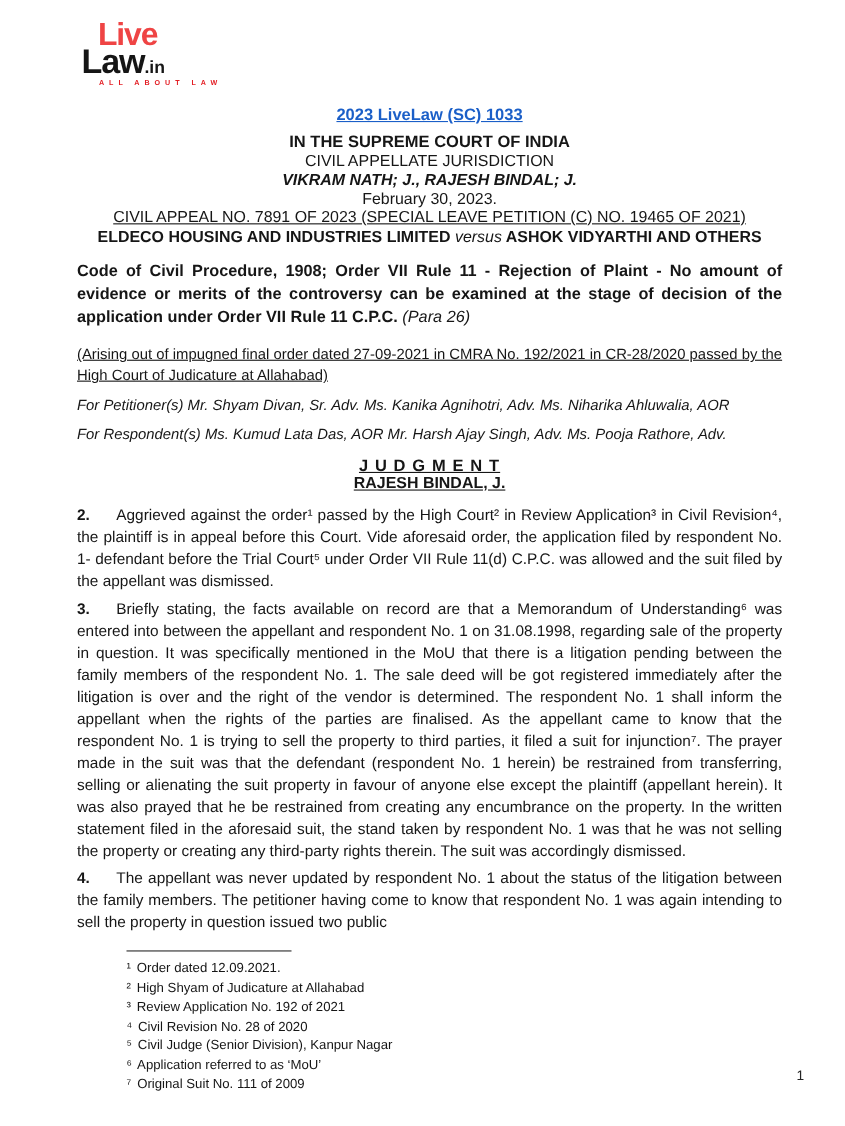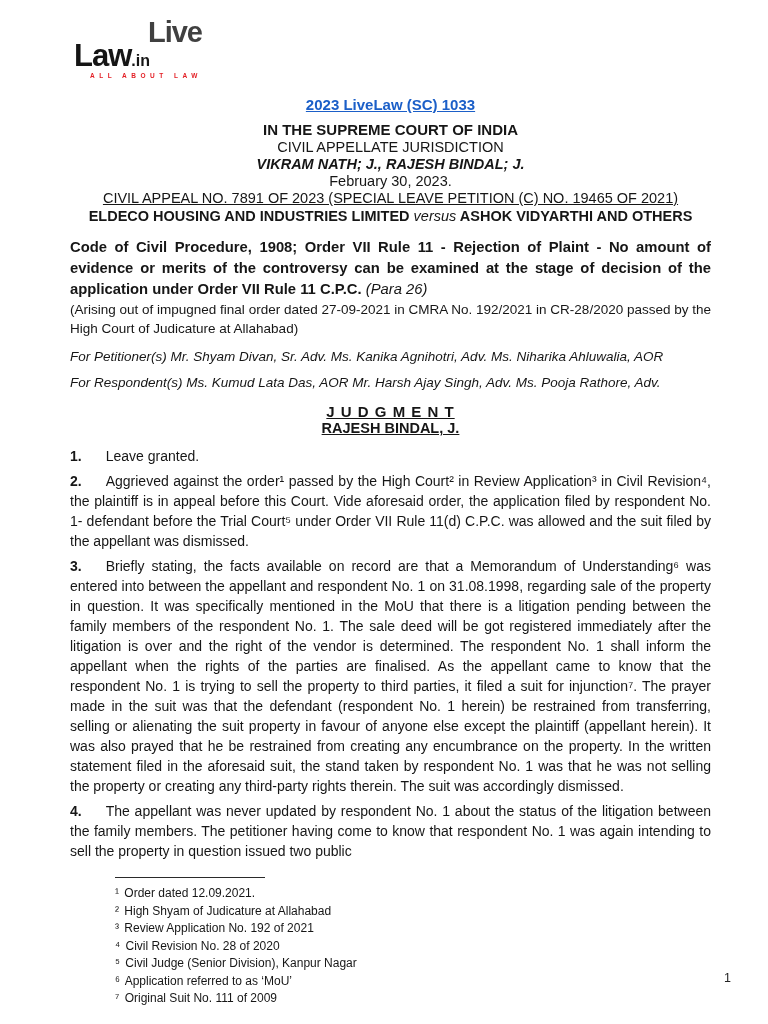--- a/index.html
+++ b/index.html
@@ -5,40 +5,40 @@
   html,body{margin:0;padding:0;}
   body{
     width:768px;height:1024px;background:#ffffff;color:#161616;
     font-family:"Liberation Sans","DejaVu Sans",sans-serif;
     position:relative;overflow:hidden;
   }
   .content{padding:18px 57px 0 70px;}
 
   
   .logo{display:inline-block;line-height:1;margin-left:4px;}
-  .logo-line1{font-size:29px;font-weight:800;color:#404040;margin-left:15px;letter-spacing:-1px;text-align:right;}
+  .logo-line1{font-size:29px;font-weight:800;color:#ef4444;margin-left:15px;letter-spacing:-1px;}
   .logo-line2{font-size:31px;font-weight:800;color:#151515;margin-top:-7px;letter-spacing:-1px;}
   .logo-tld{font-size:16px;letter-spacing:0;}
   .logo-tagline{font-size:6.5px;font-weight:bold;color:#e31e24;letter-spacing:4.5px;margin:2px 0 0 16px;}
 
   
   .center{text-align:center;}
   .citation{margin-top:14px;font-size:15px;font-weight:bold;color:#1b5fc8;text-decoration:underline;cursor:pointer;}
   .court{margin-top:8px;font-size:15px;font-weight:bold;}
   .jurisdiction{margin-top:1px;font-size:14.5px;}
   .bench{margin-top:1px;font-size:14.5px;font-weight:bold;font-style:italic;}
   .dateline{margin-top:1px;font-size:14.5px;}
   .case-number{margin-top:1px;font-size:14.5px;text-decoration:underline;}
   .parties{margin-top:2px;font-size:14.5px;font-weight:bold;}
   .parties .versus{font-weight:normal;font-style:italic;}
 
   
   .headnote{margin:13px 0 0 0;font-size:14.8px;font-weight:bold;line-height:21px;text-align:justify;}
   .headnote .para-ref{font-weight:normal;font-style:italic;}
-  .arising{margin:0 0 0 0;font-size:13.5px;line-height:19px;text-align:justify;}
+  .arising{margin:12px 0 0 0;font-size:13.5px;line-height:19px;text-align:justify;text-decoration:underline;}
   .counsel{margin:11px 0 0 0;font-size:13.5px;font-style:italic;}
 
   .judgment-title{margin-top:13px;font-size:15px;font-weight:bold;text-decoration:underline;letter-spacing:1px;text-align:center;}
   .author{margin-bottom:10px;font-size:14.5px;font-weight:bold;text-decoration:underline;text-align:center;}
 
   
   .body-para{margin:5px 0 0 0;font-size:14px;line-height:20px;text-align:justify;}
   .para-num{font-weight:bold;margin-right:24px;}
 
   
@@ -82,23 +82,20 @@
   
   <p class="arising">(Arising out of impugned final order dated 27-09-2021 in CMRA No. 192/2021 in CR-28/2020 passed by the High Court of Judicature at Allahabad)</p>
   <p class="counsel">For Petitioner(s) Mr. Shyam Divan, Sr. Adv. Ms. Kanika Agnihotri, Adv. Ms. Niharika Ahluwalia, AOR</p>
   <p class="counsel">For Respondent(s) Ms. Kumud Lata Das, AOR Mr. Harsh Ajay Singh, Adv. Ms. Pooja Rathore, Adv.</p>
 
   
   <div class="judgment-title">J U D G M E N T</div>
   <div class="author">RAJESH BINDAL, J.</div>
 
   <p class="body-para">
-    <span class="para-num">1.</span><span>Leave granted.</span>
-  </p>
-  <p class="body-para">
     <span class="para-num">2.</span><span>Aggrieved against the order¹ passed by the High Court² in Review Application³ in Civil Revision⁴, the plaintiff is in appeal before this Court. Vide aforesaid order, the application filed by respondent No. 1- defendant before the Trial Court⁵ under Order VII Rule 11(d) C.P.C. was allowed and the suit filed by the appellant was dismissed.</span>
   </p>
   <p class="body-para">
     <span class="para-num">3.</span><span>Briefly stating, the facts available on record are that a Memorandum of Understanding⁶ was entered into between the appellant and respondent No. 1 on 31.08.1998, regarding sale of the property in question. It was specifically mentioned in the MoU that there is a litigation pending between the family members of the respondent No. 1. The sale deed will be got registered immediately after the litigation is over and the right of the vendor is determined. The respondent No. 1 shall inform the appellant when the rights of the parties are finalised. As the appellant came to know that the respondent No. 1 is trying to sell the property to third parties, it filed a suit for injunction⁷. The prayer made in the suit was that the defendant (respondent No. 1 herein) be restrained from transferring, selling or alienating the suit property in favour of anyone else except the plaintiff (appellant herein). It was also prayed that he be restrained from creating any encumbrance on the property. In the written statement filed in the aforesaid suit, the stand taken by respondent No. 1 was that he was not selling the property or creating any third-party rights therein. The suit was accordingly dismissed.</span>
   </p>
   <p class="body-para">
     <span class="para-num">4.</span><span>The appellant was never updated by respondent No. 1 about the status of the litigation between the family members. The petitioner having come to know that respondent No. 1 was again intending to sell the property in question issued two public</span>
   </p>
 
   

